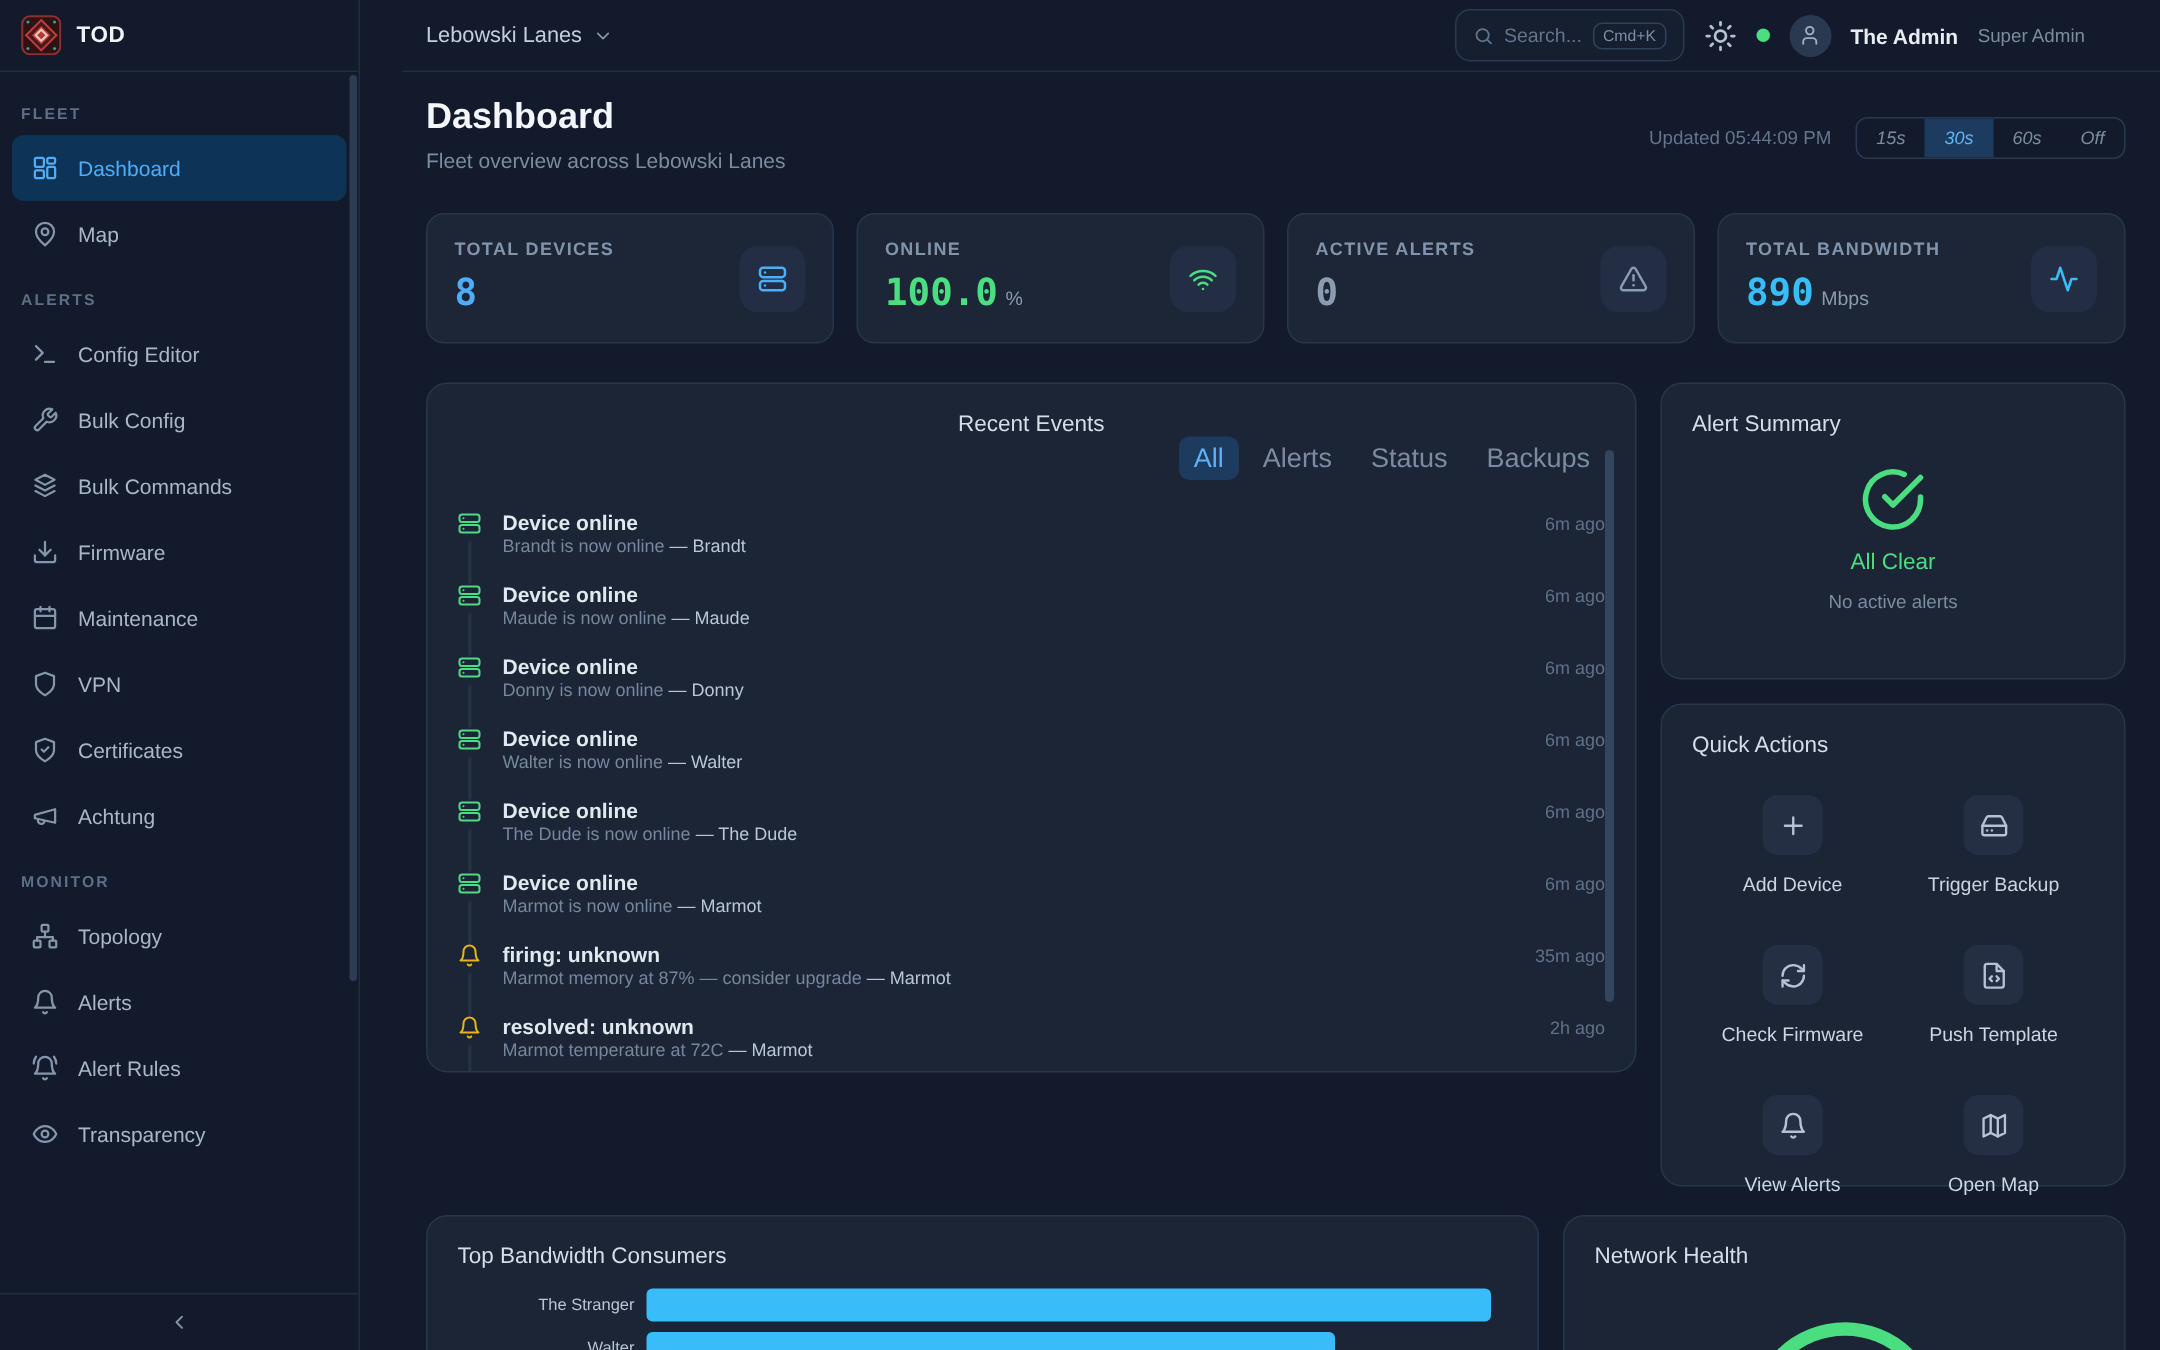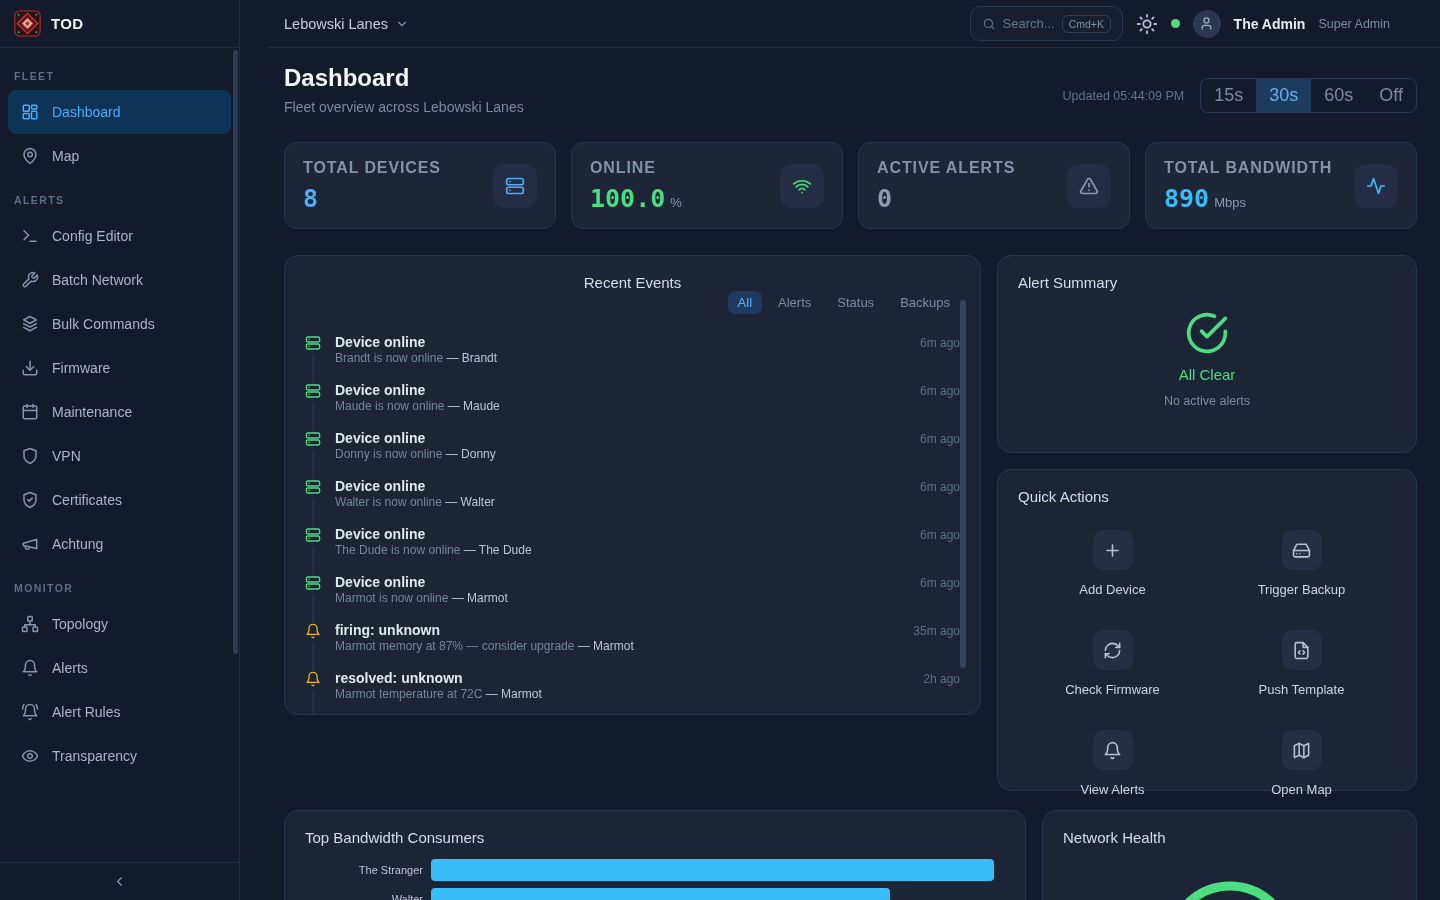--- a/index.html
+++ b/index.html
@@ -46,44 +46,44 @@
   .user-chev { color:#7c8ca0; width:14px; height:14px; cursor:pointer; }
 
   
   .main { flex:1; overflow:hidden; padding:16px 23px 0 16px; }
   .page-head { display:flex; align-items:flex-start; }
   .page-title { font-size:24px; font-weight:700; color:#f3f6fa; }
   .page-sub { font-size:14px; color:#7c8ca0; margin-top:7px; }
   .head-right { margin-left:auto; display:flex; align-items:center; gap:16px; margin-top:14px;justify-content:flex-end; }
   .updated { font-size:12.5px; color:#64748b; }
   .seg { display:flex; border:1px solid #2b3950; border-radius:8px; overflow:hidden; }
-  .seg button { background:none; border:none; padding:6px 13px; font-size:18px; color:#7c8ca0; cursor:pointer; font-family:inherit; }
+  .seg button { background:none; border:none; padding:6px 13px; font-size:12px; color:#7c8ca0; cursor:pointer; font-family:inherit;font-style:italic; }
   .seg button.active { background:#1d3a5f; color:#61b3f0; }
 
   .stats-row { display:flex; gap:15px; margin-top:27px; }
   .statcard { flex:1; height:87px; background:#1c2636; border:1px solid #28364b; border-radius:12px;
               padding:16px 18px; display:flex; justify-content:space-between; }
-  .statlabel { font-size:16px; font-weight:600; letter-spacing:.9px; color:#8294ab; }
+  .statlabel { font-size:12px; font-weight:600; letter-spacing:.9px; color:#8294ab; }
   .statvalue { font-family:"DejaVu Sans Mono", monospace; font-weight:700; font-size:25px; margin-top:7px; display:flex; align-items:baseline; gap:5px; }
   .statunit { font-family:"Liberation Sans", sans-serif; font-weight:400; font-size:13px; color:#8b9bb0; }
   .staticon { width:44px; height:44px; border-radius:12px; background:#232e44; display:flex; align-items:center; justify-content:center; align-self:center; }
   .staticon .icn { width:20px; height:20px; }
 
   .row1, .row2 { display:flex; gap:16px; align-items:flex-start; }
   .row1 { margin-top:26px; }
   .row2 { margin-top:19px; }
   .panel { background:#1b2536; border:1px solid #28364b; border-radius:14px; padding:18px 20px; position:relative; }
   .panel-title { font-size:15px; color:#d5dde8; font-weight:500; }
-  .col-right { width:420px; flex:none; display:flex; flex-direction:column; gap:16px; }
+  .col-right { width:310px; flex:none; display:flex; flex-direction:column; gap:16px; }
 
   
   .events-panel { flex:1; height:460px; overflow:hidden; }
   .events-head { display:flex; align-items:center;flex-direction:column; }
   .tabs { margin-left:auto; display:flex; align-items:center; gap:6px; }
-  .tab { background:none; border:none; font-family:inherit; font-size:13px; color:#7c8ca0; padding:4px 10px; border-radius:7px; cursor:pointer; }
+  .tab { background:none; border:none; font-family:inherit; font-size:18px; color:#7c8ca0; padding:4px 10px; border-radius:7px; cursor:pointer; }
   .tab.active { background:#1d3a5f; color:#60b0f8; }
   .events-list { margin-top:13px; }
   .evrow { display:flex; gap:14px; min-height:48px; padding:6px 0; position:relative; }
   .evicon { width:16px; flex:none; position:relative; padding-top:2px; }
   .evicon .icn { width:16px; height:16px; display:block; }
   .evrow:not(:last-child) .evicon::after { content:""; position:absolute; left:50%; transform:translateX(-.75px);
        top:22px; height:28px; width:1.5px; background:#263349; }
   .evicon.status { color:#4ade80; } .evicon.alert { color:#e7b416; }
   .evbody { flex:1; min-width:0; }
   .evtitle { font-size:14px; font-weight:600; color:#e2e8f0; line-height:18px; }
@@ -175,21 +175,21 @@
               </svg>
             </span>
             <span>Config Editor</span>
           </div>
           <div class="navitem">
             <span class="icn">
               <svg viewBox="0 0 24 24" fill="none" stroke="currentColor" stroke-width="2" stroke-linecap="round" stroke-linejoin="round">
                 <path d="M14.7 6.3a1 1 0 0 0 0 1.4l1.6 1.6a1 1 0 0 0 1.4 0l3.77-3.77a6 6 0 0 1-7.94 7.94l-6.91 6.91a2.12 2.12 0 0 1-3-3l6.91-6.91a6 6 0 0 1 7.94-7.94l-3.76 3.76z"></path>
               </svg>
             </span>
-            <span>Batch Network</span>
+            <span>Bulk Config</span>
           </div>
           <div class="navitem">
             <span class="icn">
               <svg viewBox="0 0 24 24" fill="none" stroke="currentColor" stroke-width="2" stroke-linecap="round" stroke-linejoin="round">
                 <path d="m12 2 8.5 4.5L12 11 3.5 6.5 12 2z"></path>
                 <path d="m3.5 11.5 8.5 4.5 8.5-4.5"></path>
                 <path d="m3.5 16.5 8.5 4.5 8.5-4.5"></path>
               </svg>
             </span>
             <span>Bulk Commands</span>

